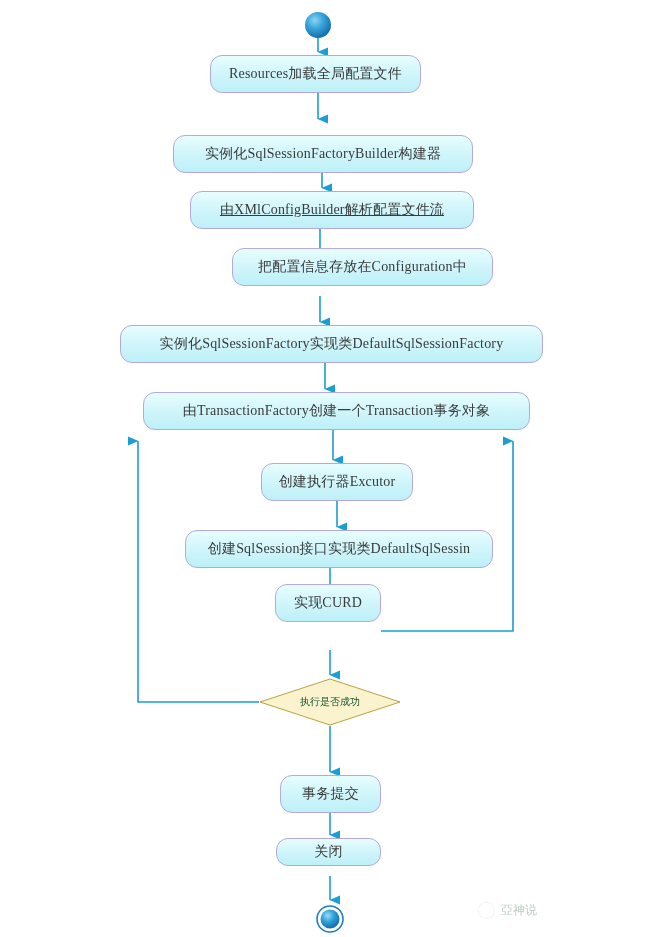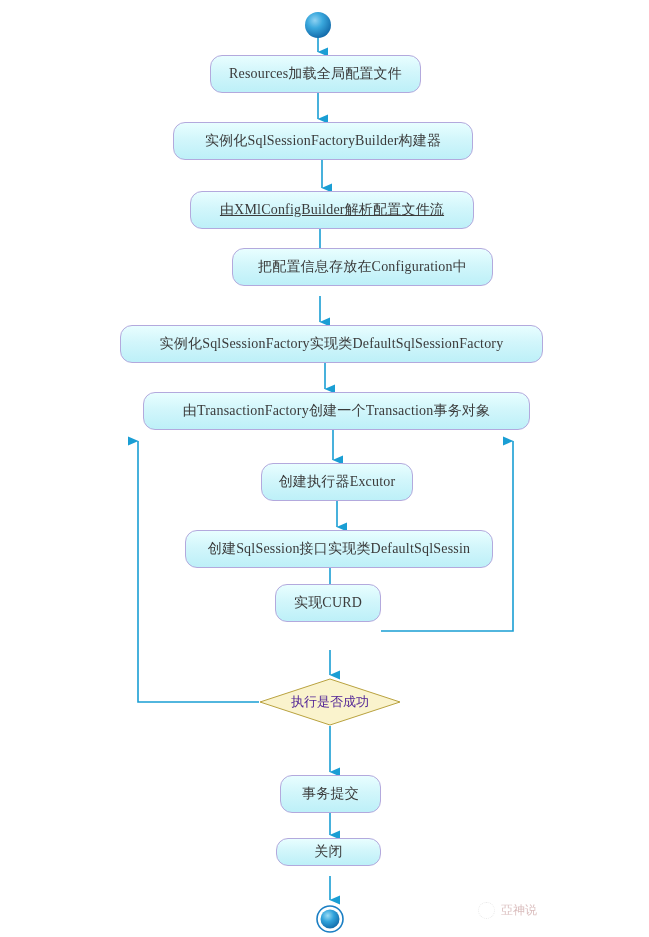--- a/index.html
+++ b/index.html
@@ -50,22 +50,22 @@
   }
   .diamond-text {
     position: absolute;
     left: 0;
     top: 0;
     width: 100%;
     height: 100%;
     display: flex;
     align-items: center;
     justify-content: center;
-    font-size: 13px;
-    color: #4c1d95;
+    font-size: 10px;
+    color: #14532d;
     white-space: nowrap;
     font-family: "Liberation Serif", "DejaVu Serif", serif;
   }
   
   #edges {
     position: absolute;
     left: 0;
     top: 0;
     width: 649px;
     height: 937px;
@@ -74,21 +74,21 @@
   
   .watermark {
     position: absolute;
     display: flex;
     align-items: center;
     gap: 6px;
     opacity: .30;
   }
   .watermark .wm-text {
     font-size: 12px;
-    color: #7f1d1d;
+    color: #14532d;
     font-family: "Liberation Sans", sans-serif;
     white-space: nowrap;
   }
   .watermark .wm-mark {
     width: 15px;
     height: 15px;
     border-radius: 50%;
     border: 1px dotted #b8b8b8;
   }
 </style>
@@ -157,21 +157,21 @@
     <g>
       <circle cx="330" cy="919" r="13" fill="none" stroke="#1b7fc4" stroke-width="1.6"></circle>
       <circle cx="330" cy="919" r="9.5" fill="url(#endBall)"></circle>
     </g>
   </svg>
 
   <div class="node" style="left:210px; top:55px;  width:211px; height:38px;">
     <span class="node-label">Resources加载全局配置文件</span>
   </div>
 
-  <div class="node" style="left:173px; top:122px; width:300px; height:38px;">
+  <div class="node" style="left:173px; top:135px; width:300px; height:38px;">
     <span class="node-label">实例化SqlSessionFactoryBuilder构建器</span>
   </div>
 
   <div class="node" style="left:190px; top:191px; width:284px; height:38px;text-decoration:underline;">
     <span class="node-label">由XMlConfigBuilder解析配置文件流</span>
   </div>
 
   <div class="node" style="left:186px; top:248px; width:261px; height:38px;margin-left:46px;">
     <span class="node-label">把配置信息存放在Configuration中</span>
   </div>

